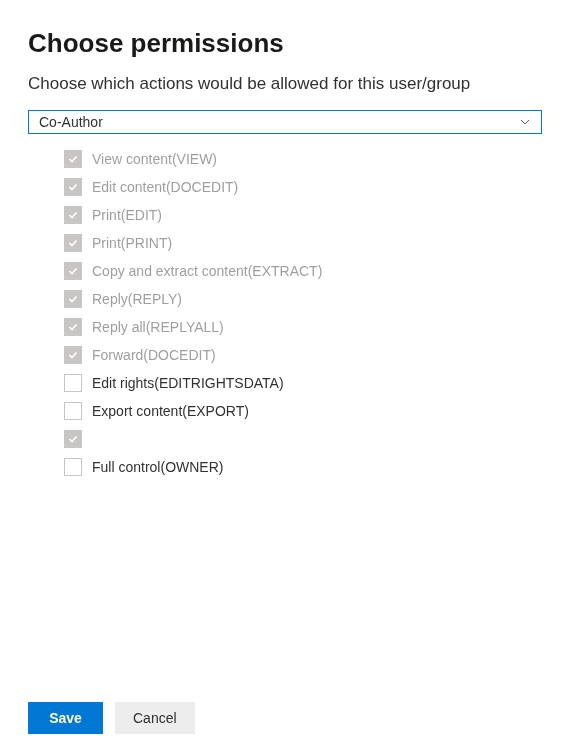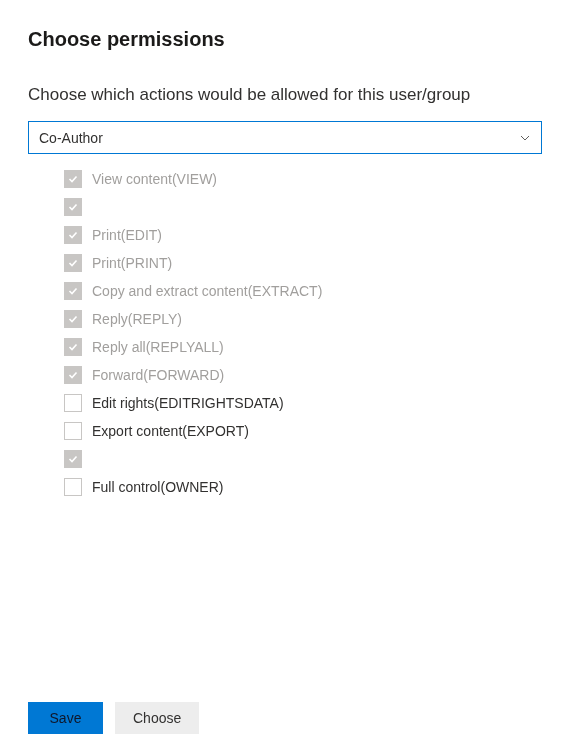--- a/index.html
+++ b/index.html
@@ -6,33 +6,33 @@
     body {
       font-family: 'Segoe UI', Tahoma, sans-serif;
       color: #323130;
       width: 570px;
       height: 746px;
       padding: 28px;
       position: relative;
       background: #fff;
     }
     h1 {
-      font-size: 20px;
+      font-size: 26px;
       font-weight: 700;
       color: #1b1a19;
-      margin-bottom: 34px;
+      margin-bottom: 15px;
     }
     .subtitle {
       font-size: 17px;
       color: #323130;
       margin-bottom: 16px;
     }
     .dropdown {
       width: 100%;
-      height: 33px;
+      height: 24px;
       border: 1px solid #0078d4;
       display: flex;
       align-items: center;
       justify-content: space-between;
       padding: 0 10px;
       cursor: pointer;
       background: #fff;
       margin-bottom: 16px;
     }
     .dropdown-label {
@@ -91,22 +91,22 @@
       min-width: 75px;
       height: 32px;
       padding: 0 18px;
       font-size: 14px;
       border: none;
       cursor: pointer;
       font-family: inherit;
     }
     .btn-primary {
       background: #0078d4;
-      color: #0f172a;
-      font-weight: 400;
+      color: #fef9c3;
+      font-weight: 700;
     }
     .btn-default {
       background: #ededed;
       color: #323130;
     }
   </style>
 </head>
 <body>
 
 <h1>Choose permissions</h1>
@@ -129,20 +129,21 @@
         </svg>
       </div>
       <span class="perm-label disabled">View content(VIEW)</span>
     </div>
     <div class="perm-row">
       <div class="checkbox checked disabled">
         <svg width="12" height="12" viewBox="0 0 12 12">
           <path d="M2.5 6 L5 8.5 L9.5 3.5" stroke="#fff" stroke-width="1.6" fill="none"></path>
         </svg>
       </div>
+      <span class="perm-label disabled">Edit content(DOCEDIT)</span>
     </div>
     <div class="perm-row">
       <div class="checkbox checked disabled">
         <svg width="12" height="12" viewBox="0 0 12 12">
           <path d="M2.5 6 L5 8.5 L9.5 3.5" stroke="#fff" stroke-width="1.6" fill="none"></path>
         </svg>
       </div>
       <span class="perm-label disabled">Print(EDIT)</span>
     </div>
     <div class="perm-row">
@@ -176,21 +177,21 @@
         </svg>
       </div>
       <span class="perm-label disabled">Reply all(REPLYALL)</span>
     </div>
     <div class="perm-row">
       <div class="checkbox checked disabled">
         <svg width="12" height="12" viewBox="0 0 12 12">
           <path d="M2.5 6 L5 8.5 L9.5 3.5" stroke="#fff" stroke-width="1.6" fill="none"></path>
         </svg>
       </div>
-      <span class="perm-label disabled">Forward(FORWARD)</span>
+      <span class="perm-label disabled">Forward(DOCEDIT)</span>
     </div>
     <div class="perm-row">
       <div class="checkbox"></div>
       <span class="perm-label enabled">Edit rights(EDITRIGHTSDATA)</span>
     </div>
     <div class="perm-row">
       <div class="checkbox"></div>
       <span class="perm-label enabled">Export content(EXPORT)</span>
     </div>
     <div class="perm-row">
@@ -201,14 +202,14 @@
       </div>
     </div>
     <div class="perm-row">
       <div class="checkbox"></div>
       <span class="perm-label enabled">Full control(OWNER)</span>
     </div>
   </div>
 
 <div class="footer">
   <button class="btn btn-primary">Save</button>
-  <button class="btn btn-default">Choose</button>
+  <button class="btn btn-default">Cancel</button>
 </div>
 
 </body></html>

